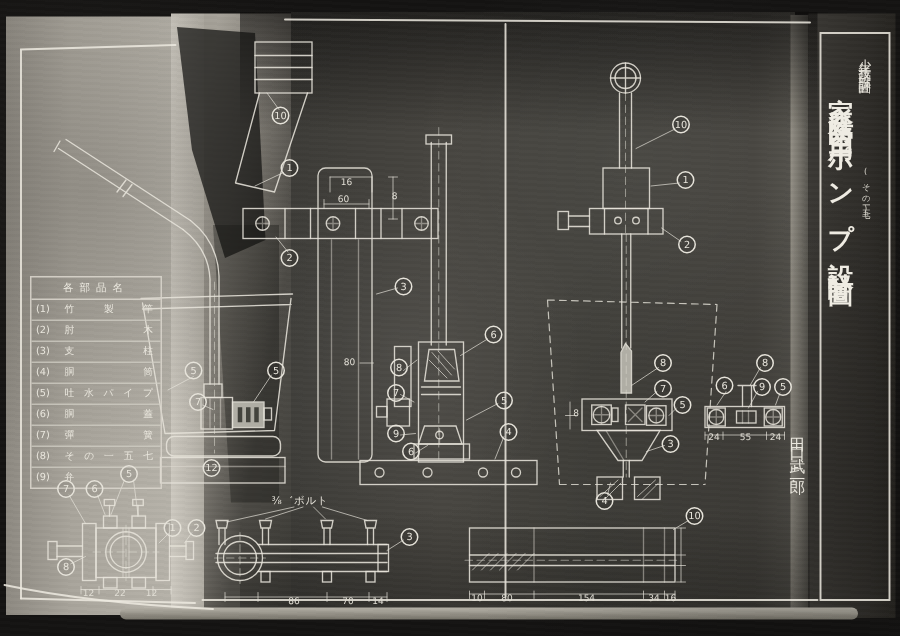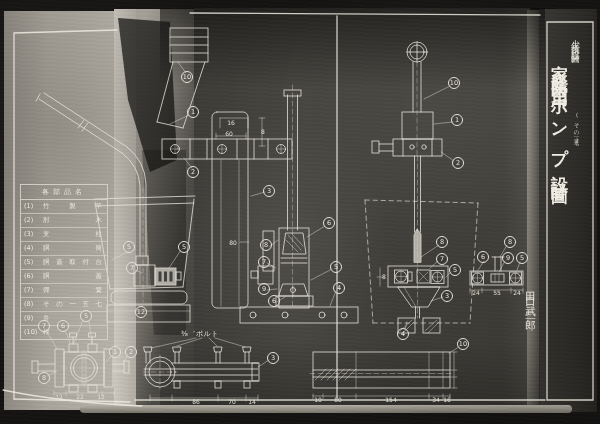--- a/index.html
+++ b/index.html
@@ -288,41 +288,37 @@
         <div class="pt-row">
           <span class="pt-no">(3)</span>
           <span class="pt-nm">支柱</span>
         </div>
         <div class="pt-row">
           <span class="pt-no">(4)</span>
           <span class="pt-nm">胴筒</span>
         </div>
         <div class="pt-row">
           <span class="pt-no">(5)</span>
-          <span class="pt-nm">胴蓋取付台</span>
+          <span class="pt-nm">吐水パイプ</span>
         </div>
         <div class="pt-row">
           <span class="pt-no">(6)</span>
           <span class="pt-nm">胴蓋</span>
         </div>
         <div class="pt-row">
           <span class="pt-no">(7)</span>
           <span class="pt-nm">彈簧</span>
         </div>
         <div class="pt-row">
           <span class="pt-no">(8)</span>
           <span class="pt-nm">その一五七</span>
         </div>
         <div class="pt-row">
           <span class="pt-no">(9)</span>
           <span class="pt-nm">弁</span>
-        </div>
-        <div class="pt-row">
-          <span class="pt-no">(10)</span>
-          <span class="pt-nm">桿</span>
         </div>
       </div>
   </div>
 
   <div class="abs vtxt series">少年技師設計圖</div>
   <div class="abs vtxt series-note">(その一五七)</div>
   <div class="abs vtxt title-main">家庭防空用ポンプ設計圖</div>
   <div class="abs vtxt author">田口武二郎</div>
 
   <div class="abs note">⅜゛ボルト</div>

